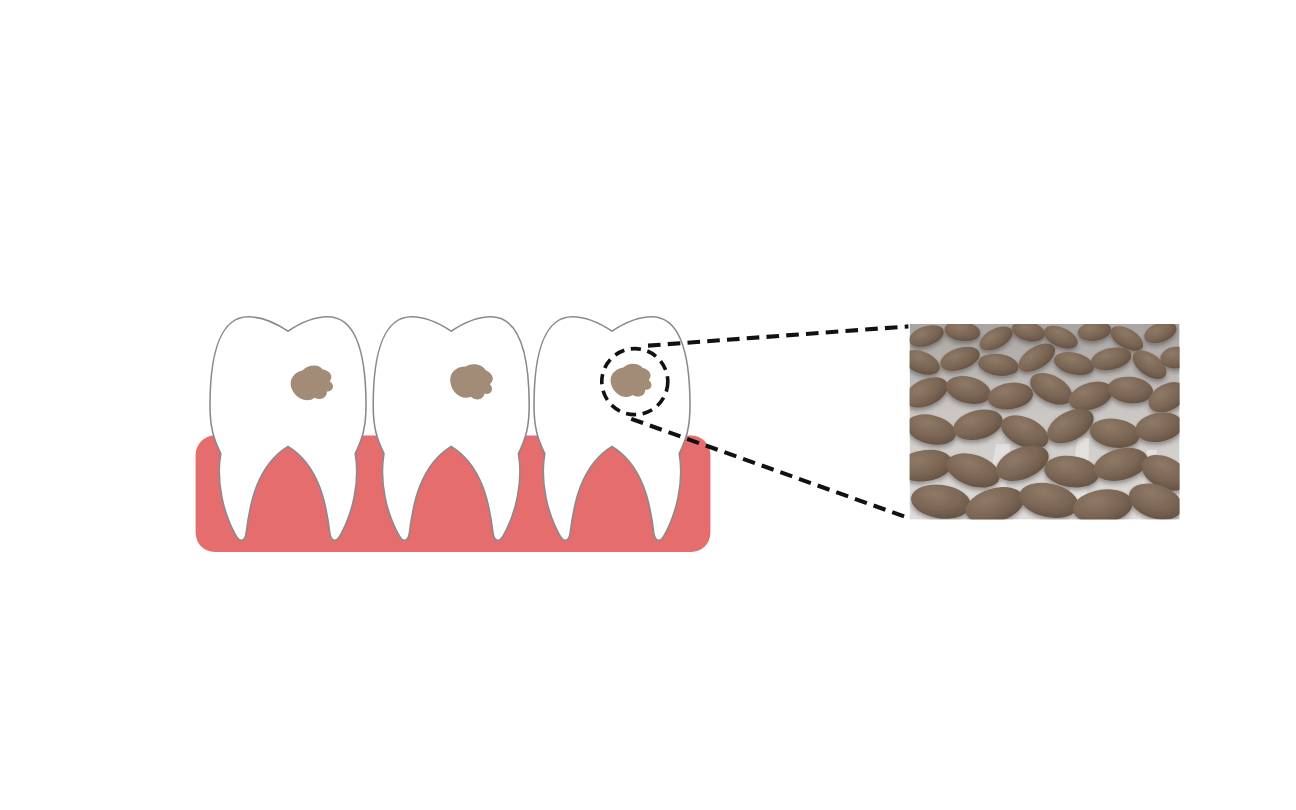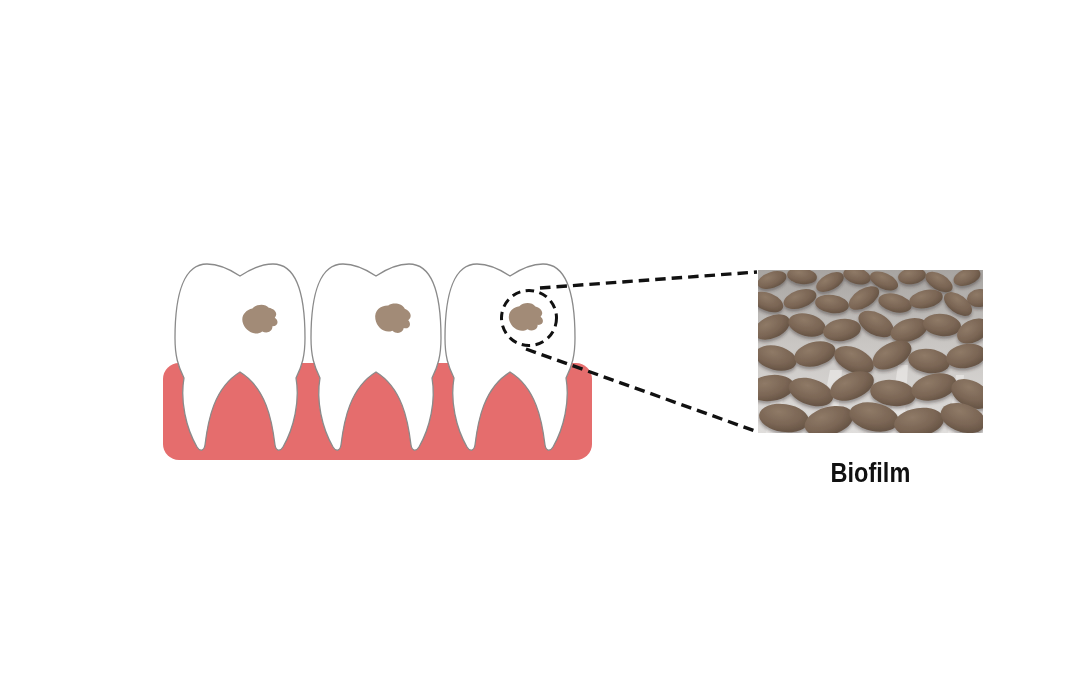--- a/index.html
+++ b/index.html
@@ -152,17 +152,14 @@
         <ellipse cx="213" cy="124" rx="21" ry="13" transform="rotate(26 213 124)"></ellipse>
         <ellipse cx="26" cy="148" rx="25" ry="14" transform="rotate(8 26 148)"></ellipse>
         <ellipse cx="71" cy="151" rx="25" ry="14" transform="rotate(-16 71 151)"></ellipse>
         <ellipse cx="116" cy="147" rx="25" ry="14" transform="rotate(12 116 147)"></ellipse>
         <ellipse cx="161" cy="152" rx="25" ry="14" transform="rotate(-8 161 152)"></ellipse>
         <ellipse cx="205" cy="148" rx="23" ry="14" transform="rotate(18 205 148)"></ellipse>
       </g>
     </g>
   </svg>
 
-  <div class="biofilm-label">
-    <span>Biofilm</span>
-  </div>
 
 </div>
 
 </body></html>

